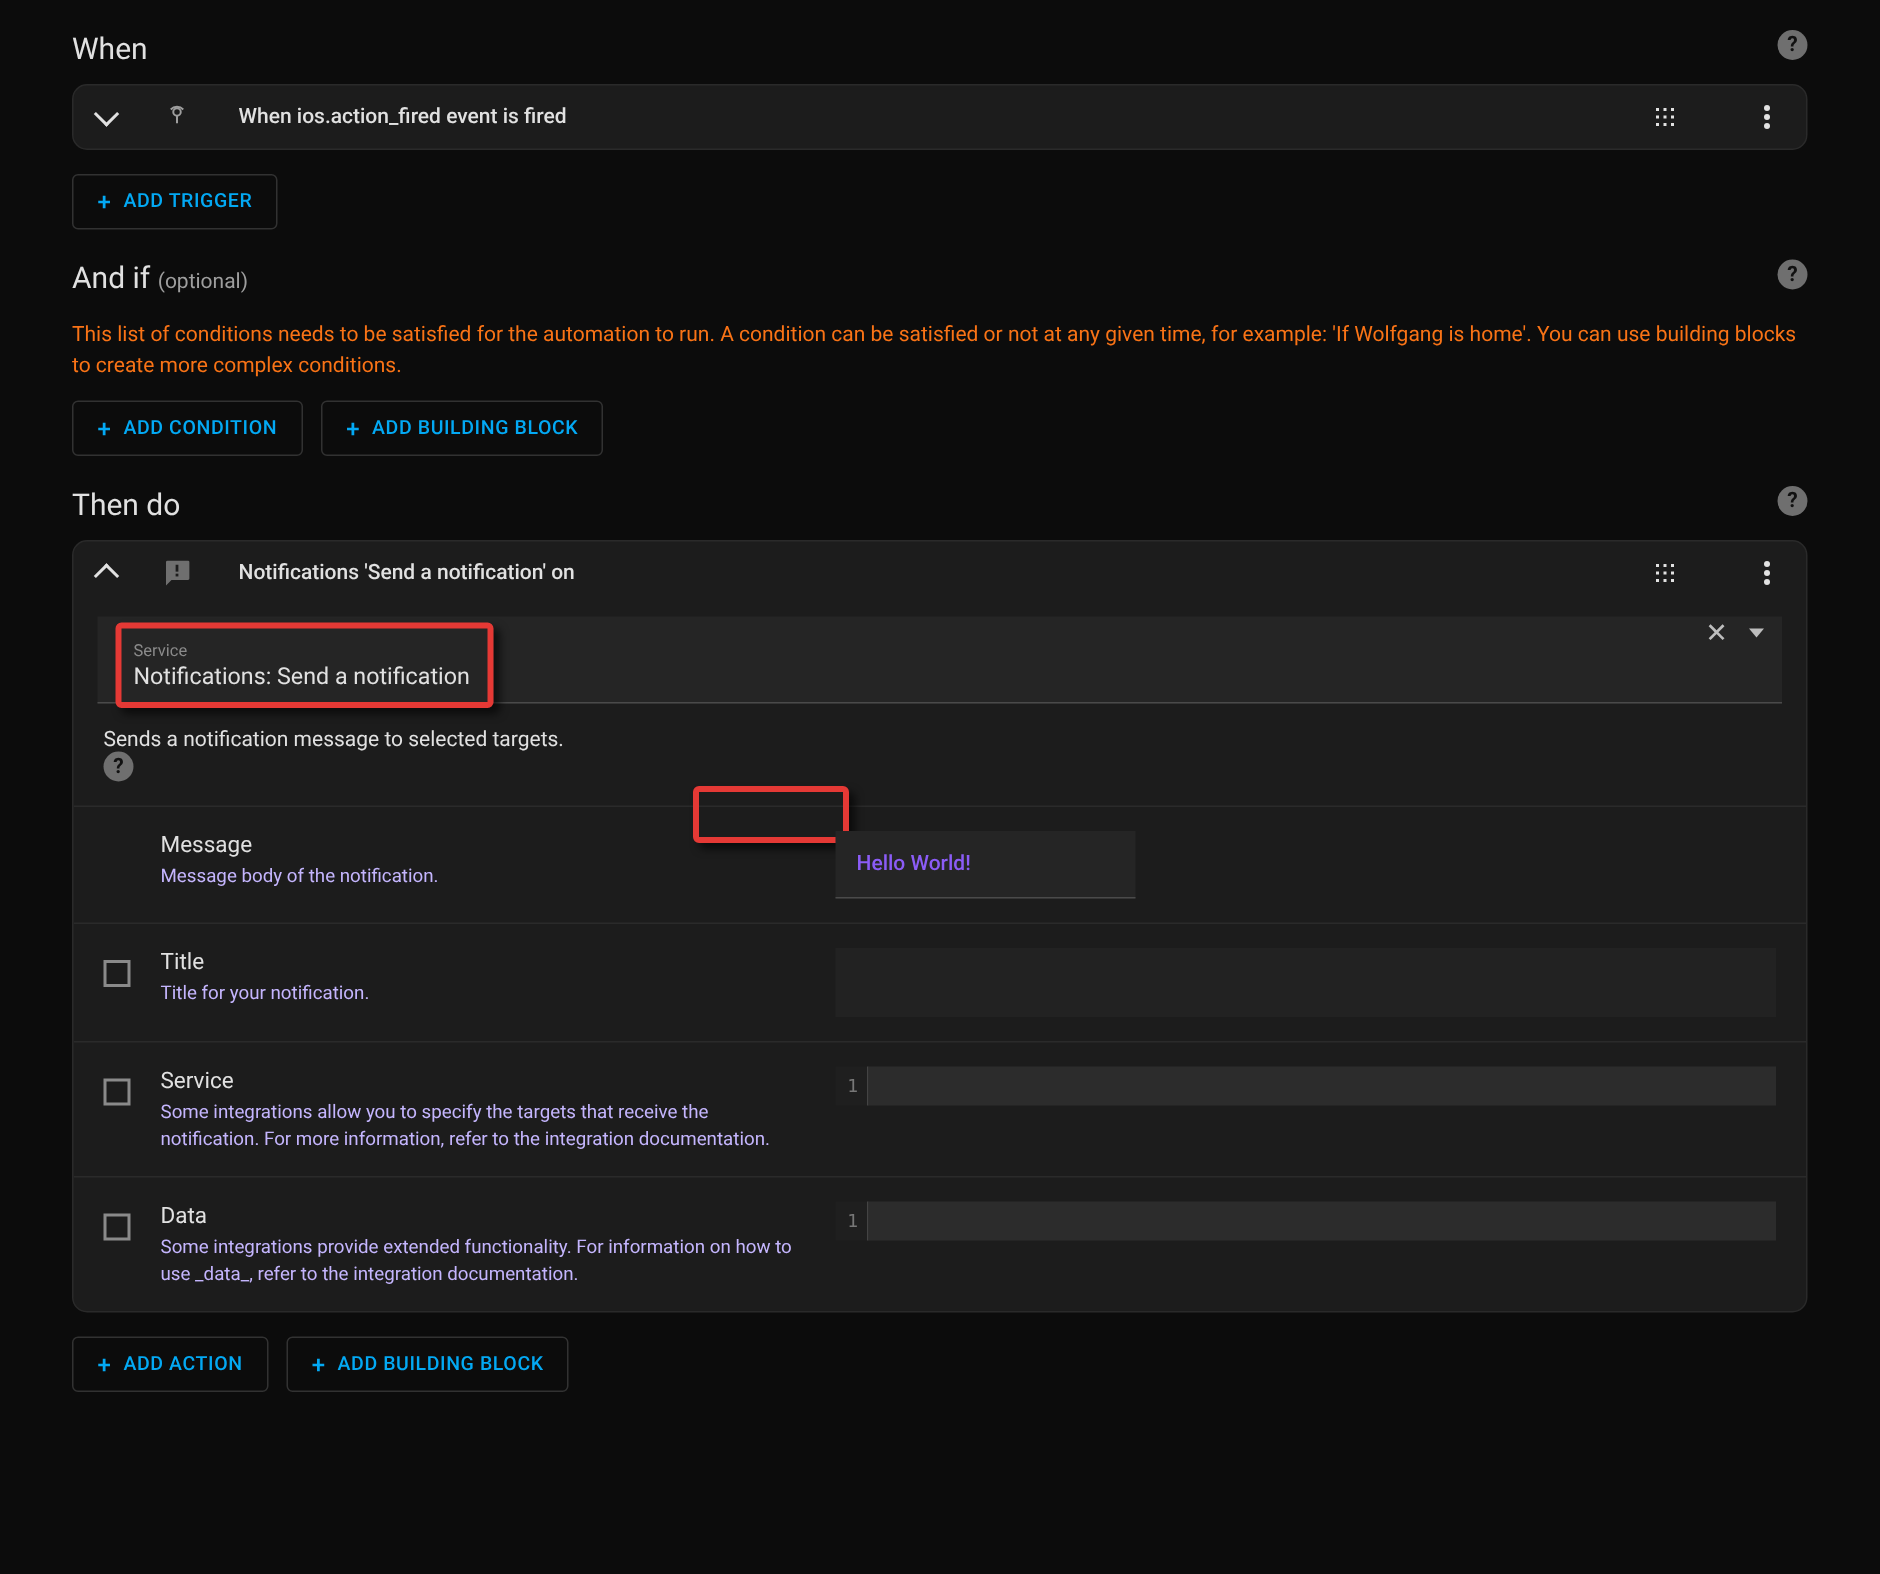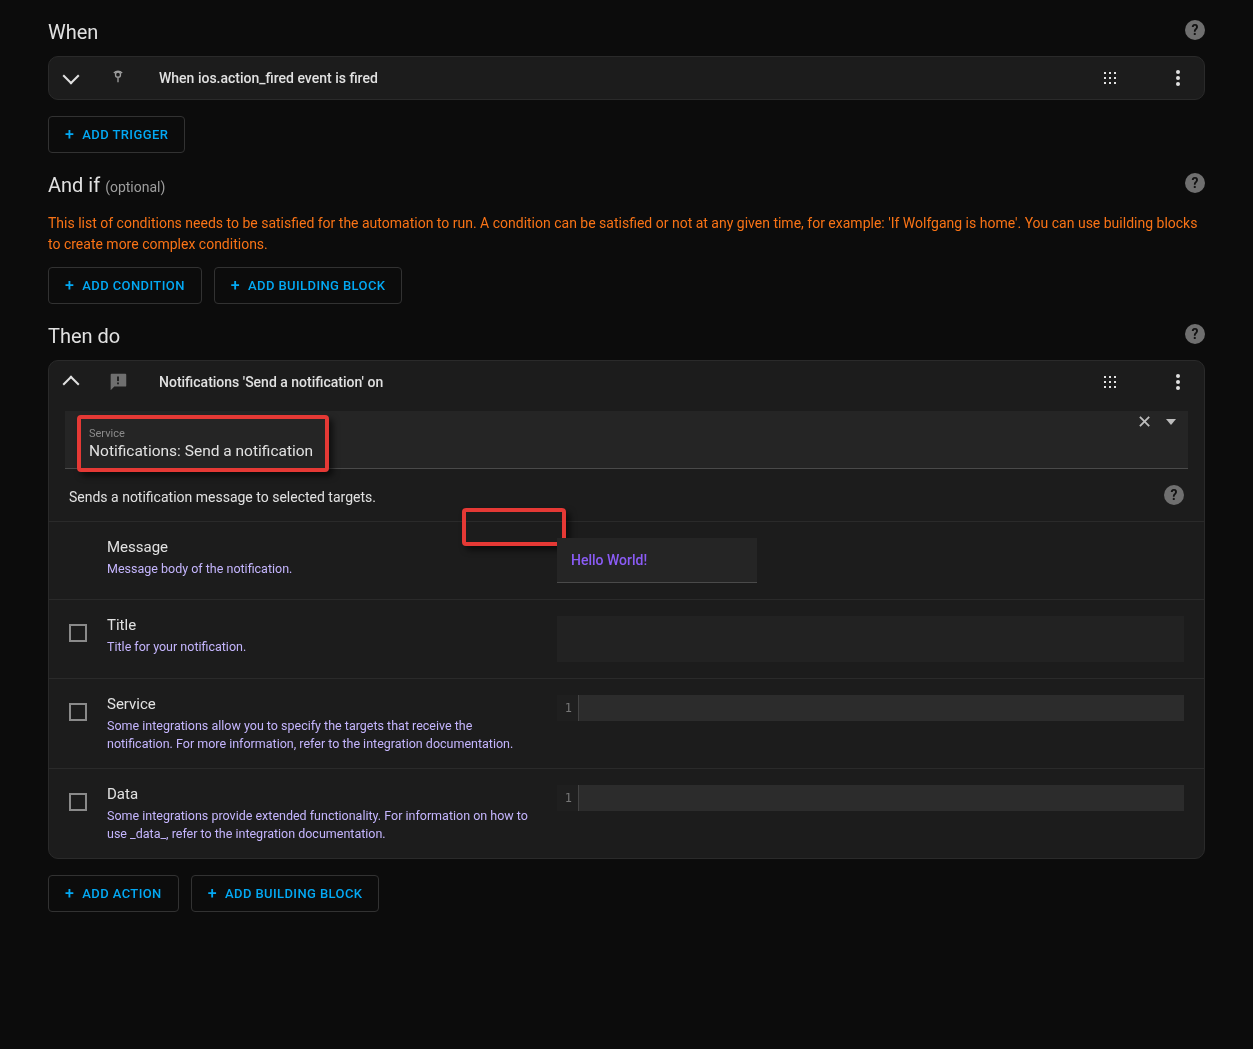--- a/index.html
+++ b/index.html
@@ -104,23 +104,24 @@
     .service-val { font-size:15px; color:#e1e1e1; margin-top:2px;}
     .clear-x { color:#bdbdbd; font-size:18px; cursor:pointer; }
     .dd-caret {
       width:0;height:0;
       border-left:5px solid transparent;
       border-right:5px solid transparent;
       border-top:6px solid #bdbdbd;
       cursor:pointer;
     }
     .subdesc {
-      display:flex; justify-content:space-between; align-items:flex-end;
+      display:flex; justify-content:space-between; align-items:flex-start;
       padding: 16px 20px 16px 20px;
       color:#e1e1e1;
+      flex-direction:column;
     }
     .field-table { border-top:1px solid #2a2a2a; }
     .field-row {
       display:flex;
       align-items:flex-start;
       border-bottom:1px solid #2a2a2a;
       padding: 16px 20px;
       gap: 20px;
     }
     .field-row:last-child { border-bottom:none;justify-content:center; }

